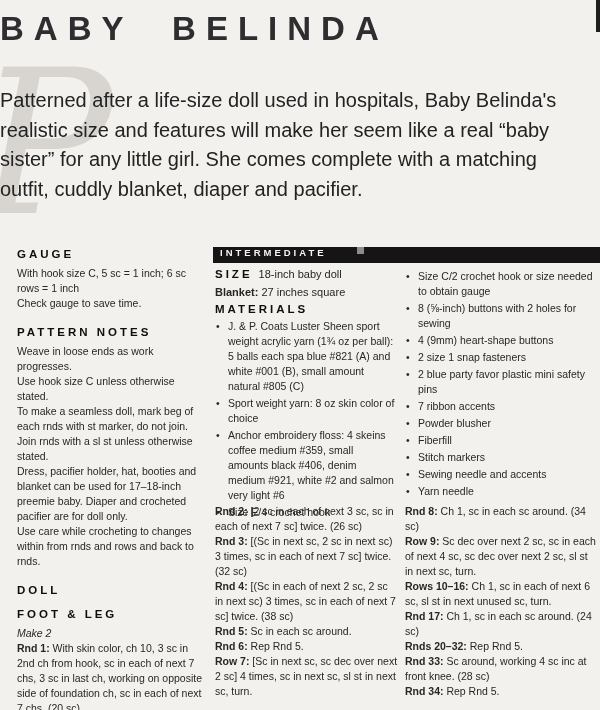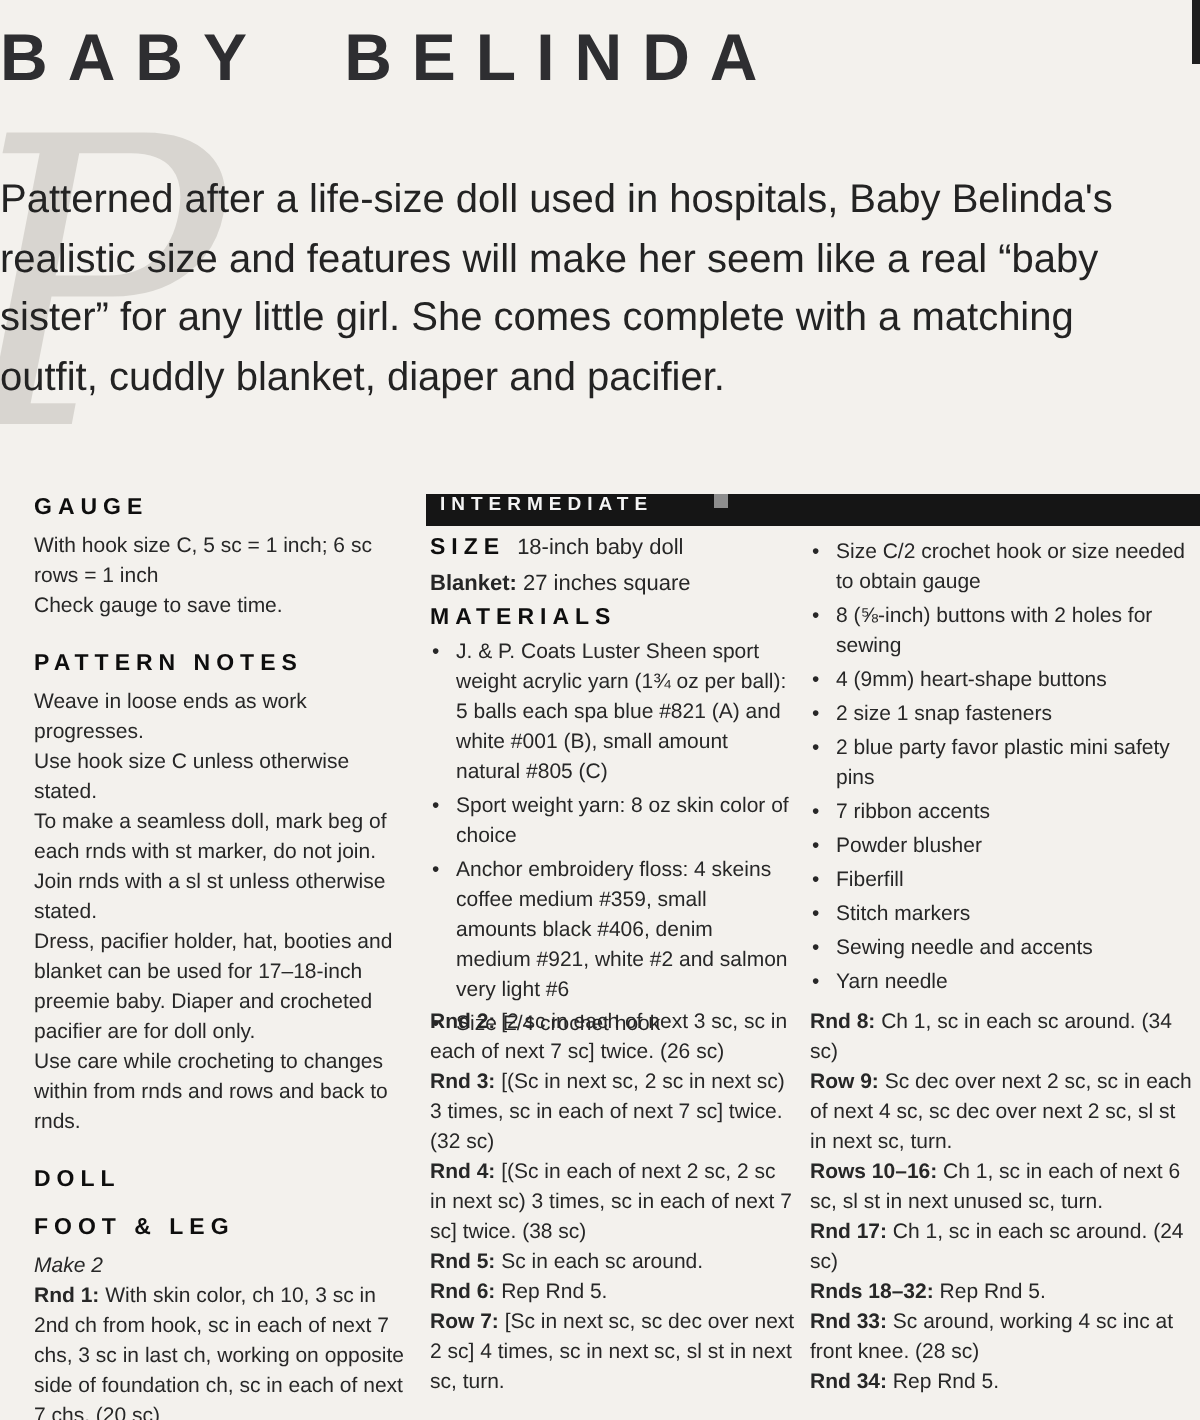--- a/index.html
+++ b/index.html
@@ -136,18 +136,18 @@
       <p class="body-p"><b>Rnd 4: </b>[(Sc in each of next 2 sc, 2 sc in next sc) 3 times, sc in each of next 7 sc] twice. (38 sc)</p>
       <p class="body-p"><b>Rnd 5: </b>Sc in each sc around.</p>
       <p class="body-p"><b>Rnd 6: </b>Rep Rnd 5.</p>
       <p class="body-p"><b>Row 7: </b>[Sc in next sc, sc dec over next 2 sc] 4 times, sc in next sc, sl st in next sc, turn.</p>
     </div>
   <div class="instr-right">
       <p class="body-p"><b>Rnd 8: </b>Ch 1, sc in each sc around. (34 sc)</p>
       <p class="body-p"><b>Row 9: </b>Sc dec over next 2 sc, sc in each of next 4 sc, sc dec over next 2 sc, sl st in next sc, turn.</p>
       <p class="body-p"><b>Rows 10–16: </b>Ch 1, sc in each of next 6 sc, sl st in next unused sc, turn.</p>
       <p class="body-p"><b>Rnd 17: </b>Ch 1, sc in each sc around. (24 sc)</p>
-      <p class="body-p"><b>Rnds 18–32: </b>Rep Rnd 5.</p>
+      <p class="body-p"><b>Rnds 20–32: </b>Rep Rnd 5.</p>
       <p class="body-p"><b>Rnd 33: </b>Sc around, working 4 sc inc at front knee. (28 sc)</p>
       <p class="body-p"><b>Rnd 34: </b>Rep Rnd 5.</p>
     </div>
 
 </div>
 
 </body></html>

